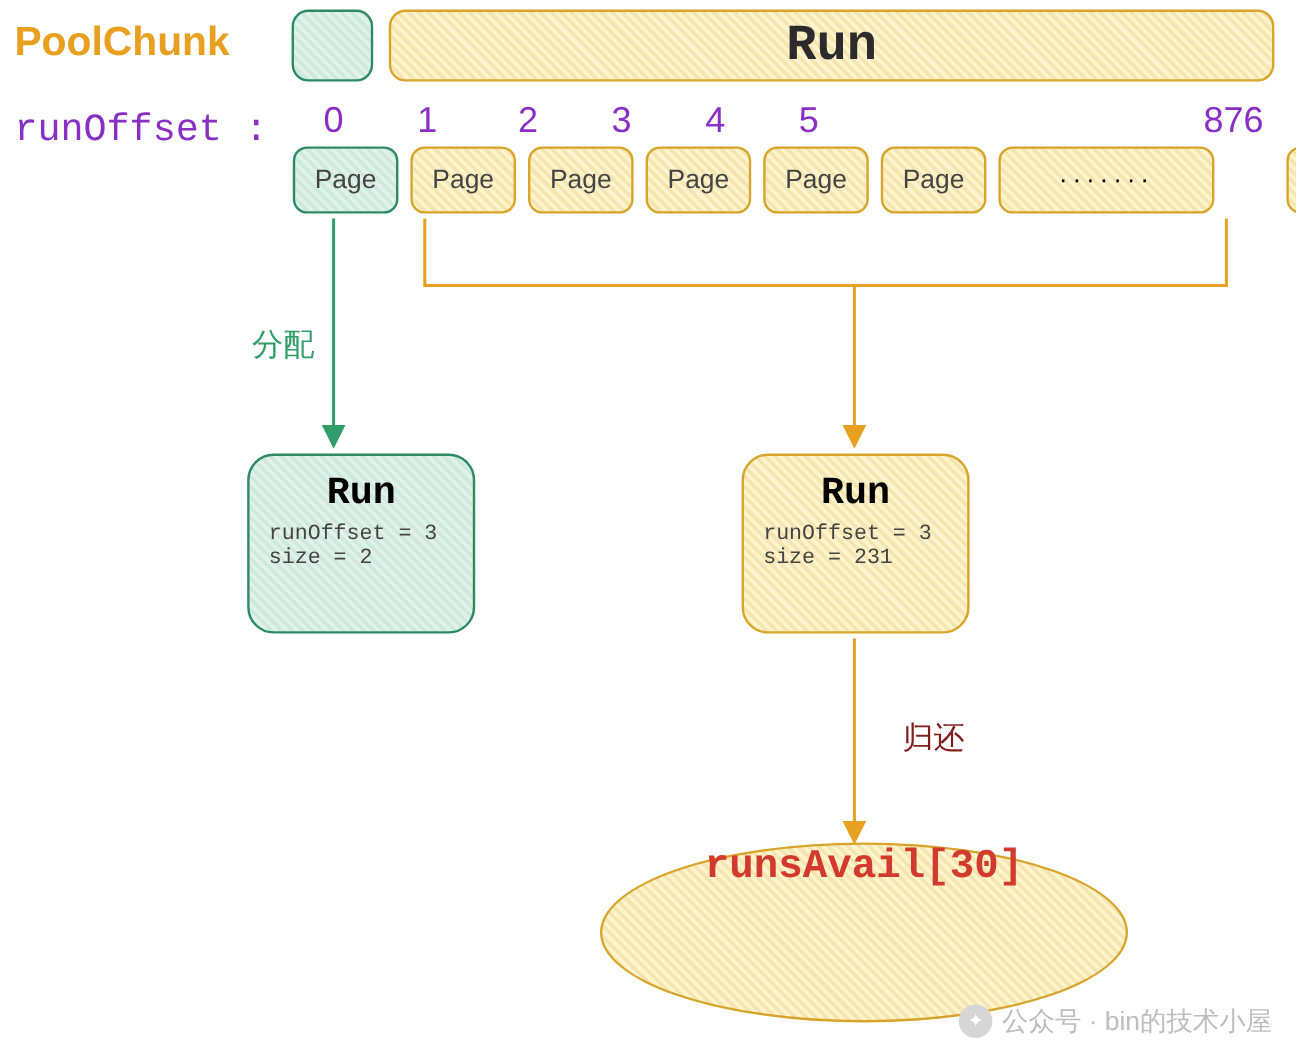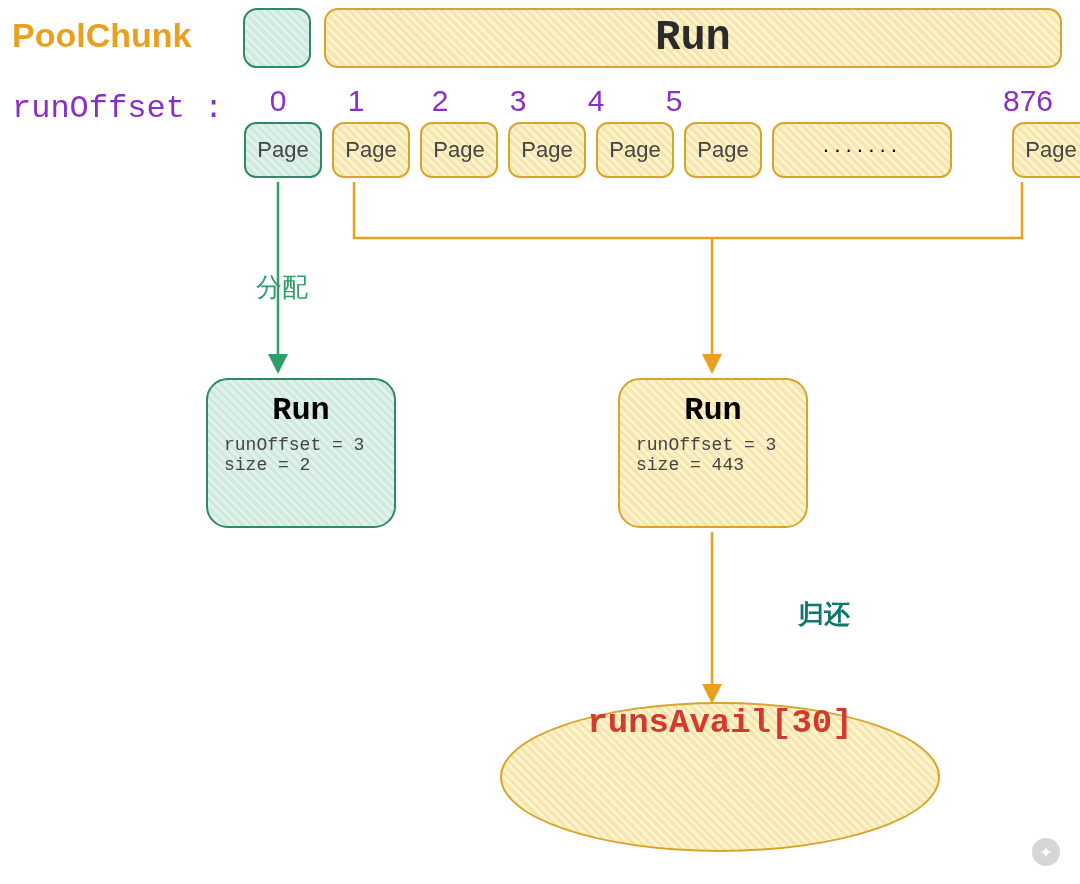--- a/index.html
+++ b/index.html
@@ -69,38 +69,37 @@
     width: 40px;
   }
 
   .pages {
     position: absolute;
     top: 122px;
     display: flex;
     gap: 10px;
   }
   .page {
-    width: 78px; height: 56px;
+    width: 88px; height: 56px;
     border-radius: 12px;
     font-size: 22px;
     color: #444;
   }
   .dots-box {
     width: 180px; height: 56px;
     border-radius: 12px;
     font-size: 22px; letter-spacing: 4px;
   }
 
   .arrow-label {
     position: absolute;
     font-size: 26px;
-    margin-left: 46px;
   }
   .green-text { color: #2f9e69; }
-  .orange-text { color: #0f766e; font-weight: bold; }
+  .orange-text { color: #7f1d1d; }
 
   .run-box {
     position: absolute;
     width: 190px; height: 150px;
     border-radius: 22px;
     padding: 12px 16px;
     display: flex;
     flex-direction: column;
     align-items: flex-start;
     justify-content: flex-start;
@@ -193,29 +192,30 @@
 <div class="arrow-label orange-text" style="left:752px; top:597px">归还</div>
 
 <div class="run-box hatch-green" style="left:206px; top:378px">
   <div class="title mono">Run</div>
   <div class="line">runOffset = 3</div>
   <div class="line">size = 2</div>
 </div>
 <div class="run-box hatch-yellow" style="left:618px; top:378px">
   <div class="title mono">Run</div>
   <div class="line">runOffset = 3</div>
-  <div class="line">size = 443</div>
+  <div class="line">size = 231</div>
 </div>
 
 <div class="ellipse hatch-yellow">
   <span class="txt">runsAvail[30]</span>
 </div>
 
 <div class="watermark">
   <span class="wm-icon">✦</span>
+  <span>公众号 · bin的技术小屋</span>
 </div>
 
 <svg class="overlay">
   <defs>
     <marker id="ah-green" viewBox="0 0 10 10" refX="8" refY="5" markerWidth="8" markerHeight="8" orient="auto-start-reverse">
       <path d="M0,0 L10,5 L0,10 z" fill="#2f9e69"></path>
     </marker>
     <marker id="ah-orange" viewBox="0 0 10 10" refX="8" refY="5" markerWidth="8" markerHeight="8" orient="auto-start-reverse">
       <path d="M0,0 L10,5 L0,10 z" fill="#e8a020"></path>
     </marker>

